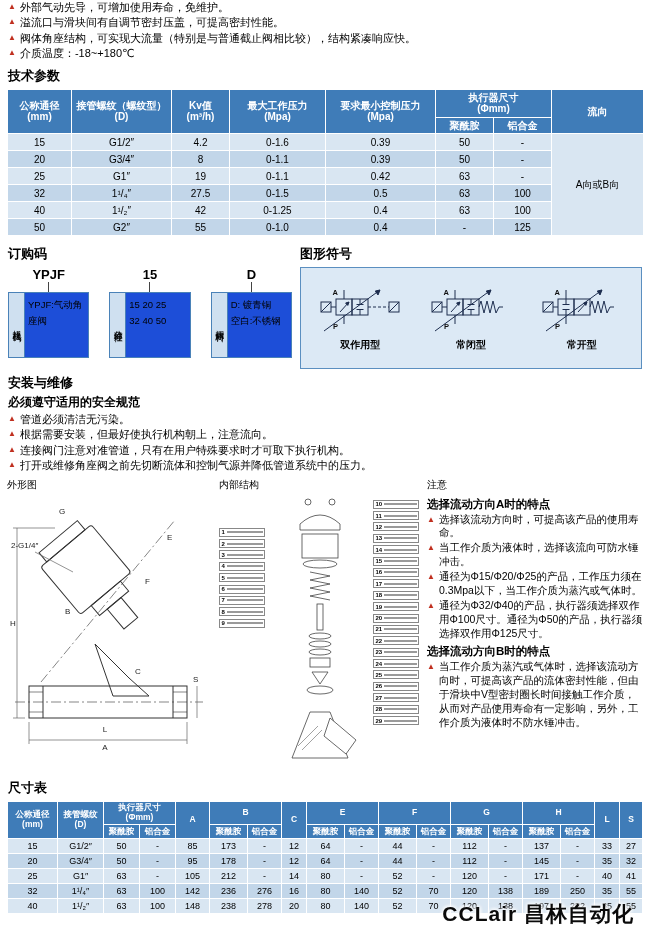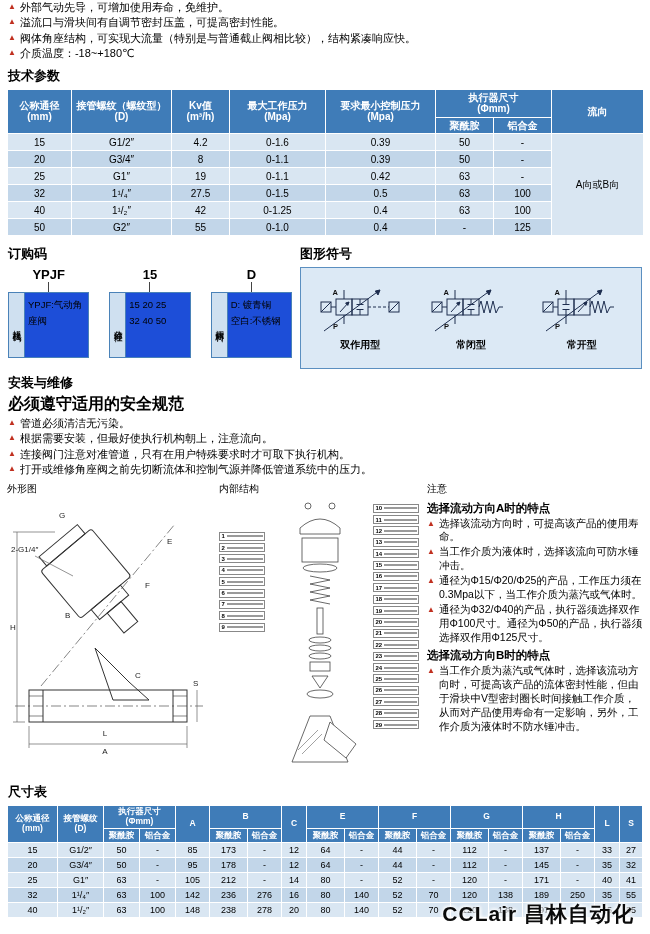--- a/index.html
+++ b/index.html
@@ -25,21 +25,21 @@
   .order-code{font-weight:bold;font-size:13px}
   .order-line{width:1px;height:10px;background:#444}
   .order-box{display:flex;border:1px solid #4a82b8;width:100%;height:66px;background:#1d4ed8}
   .order-box-label{writing-mode:vertical-rl;text-orientation:upright;font-size:9px;background:#cfe0f0;border-right:1px solid #4a82b8;padding:2px 1px;display:flex;align-items:center;justify-content:center;letter-spacing:1px}
   .order-box-content{flex:1;font-size:9.5px;white-space:pre-line;padding:4px 3px;line-height:1.7}
   .symbols-wrap{flex:1;padding-right:8px}
   .symbols-box{border:1px solid #5b8fc0;background:#dce9f5;height:102px;display:flex;align-items:center;justify-content:space-around;padding:4px;margin-top:2px}
   .symbol{display:flex;flex-direction:column;align-items:center}
   .symbol-label{font-size:10px;font-weight:bold;margin-top:1px}
   
-  .install-subtitle{font-weight:bold;font-size:16px;padding:0 8px 1px}
+  .install-subtitle{font-weight:bold;font-size:12px;padding:0 8px 1px}
   
   .three-col{display:flex;padding:2px 7px 0;gap:6px}
   .col-outline{width:206px}
   .col-internal{width:202px}
   .col-notes{flex:1}
   .col-title{font-weight:normal;font-size:10px;padding:2px 0 2px}
   .internal-stage{position:relative;width:200px;height:272px}
   .internal-svg{position:absolute;left:49px;top:0}
   .parts-col{position:absolute;display:flex;flex-direction:column;gap:2.4px;width:46px}
   .parts-left{left:0;top:34px}

